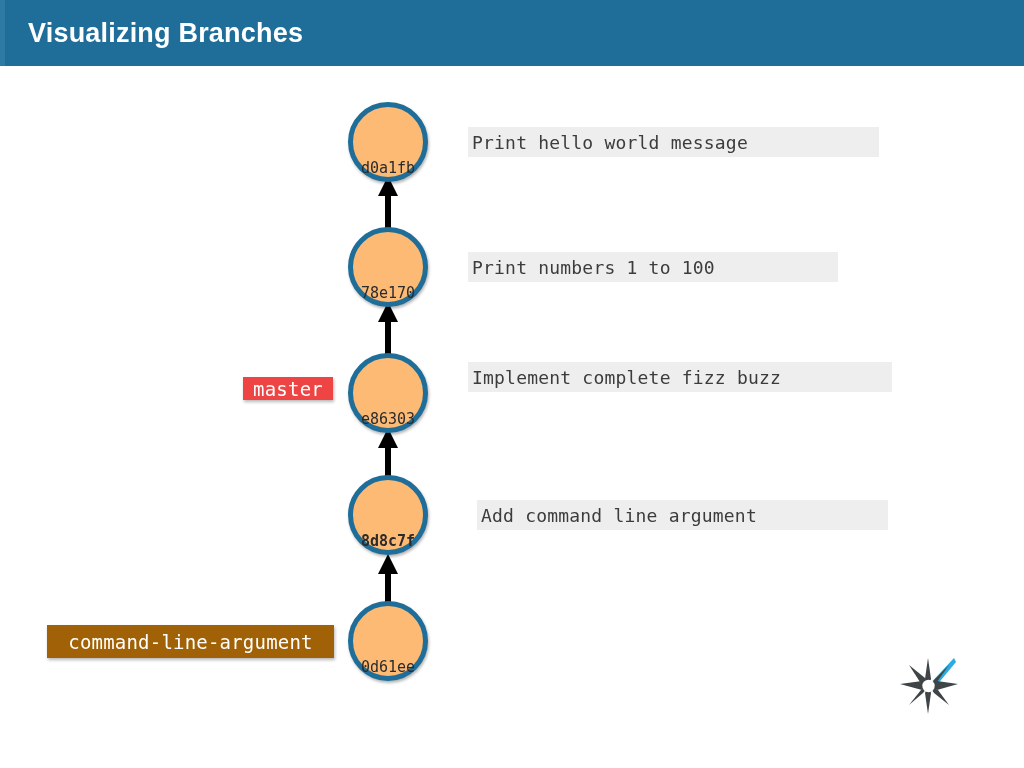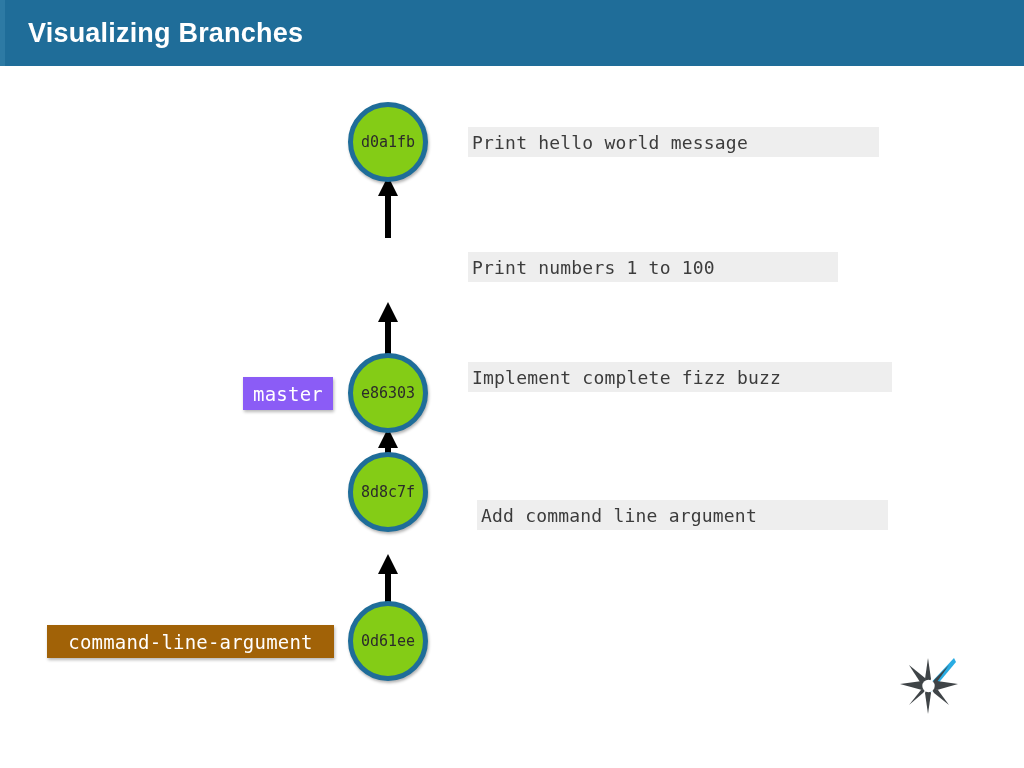--- a/index.html
+++ b/index.html
@@ -60,26 +60,26 @@
     width: 1024px;
     height: 702px;
   }
 
   
   .node {
     position: absolute;
     width: 80px;
     height: 80px;
     border-radius: 50%;
-    background: #84cc16;
+    background: #fdba74;
     border: 5px solid #1f6d99;
     box-sizing: border-box;
     box-shadow: 1px 2px 3px rgba(0,0,0,0.30);
     display: flex;
-    align-items: center;
+    align-items: flex-end;
     justify-content: center;
   }
   .node-label {
     font-family: "DejaVu Sans Mono", monospace;
     font-size: 15px;
     color: #2b2b2b;
     letter-spacing: 0px;
     white-space: nowrap;
   }
 
@@ -121,22 +121,22 @@
     font-family: "DejaVu Sans Mono", monospace;
     font-size: 19px;
     color: #ffffff;
     white-space: nowrap;
     letter-spacing: 0.2px;
   }
   .branch-master {
     left: 243px;
     top: 311px;
     width: 90px;
-    height: 33px;
-    background: #8b5cf6;
+    height: 23px;
+    background: #ef4444;
   }
   .branch-cla {
     left: 47px;
     top: 559px;
     width: 287px;
     height: 33px;
     background: #a16207;
   }
 
   
@@ -176,24 +176,27 @@
     </svg>
 
     <svg class="arrow" style="left:377px; top:488px;" width="22" height="62" viewBox="0 0 22 62">
       <rect x="8" y="16" width="6" height="46" fill="#000000"></rect>
       <polygon points="11,0 21,20 1,20" fill="#000000"></polygon>
     </svg>
 
     <div class="node" style="left:348px; top:36px;">
       <span class="node-label">d0a1fb</span>
     </div>
+    <div class="node" style="left:348px; top:161px;">
+      <span class="node-label">78e170</span>
+    </div>
     <div class="node" style="left:348px; top:287px;">
       <span class="node-label">e86303</span>
     </div>
-    <div class="node" style="left:348px; top:386px;">
+    <div class="node" style="left:348px; top:409px;font-weight:bold;">
       <span class="node-label">8d8c7f</span>
     </div>
     <div class="node" style="left:348px; top:535px;">
       <span class="node-label">0d61ee</span>
     </div>
 
     <div class="msg" style="left:468px; top:61px; width:411px;">
       <span class="msg-text">Print hello world message</span>
     </div>
     <div class="msg" style="left:468px; top:186px; width:370px;">

